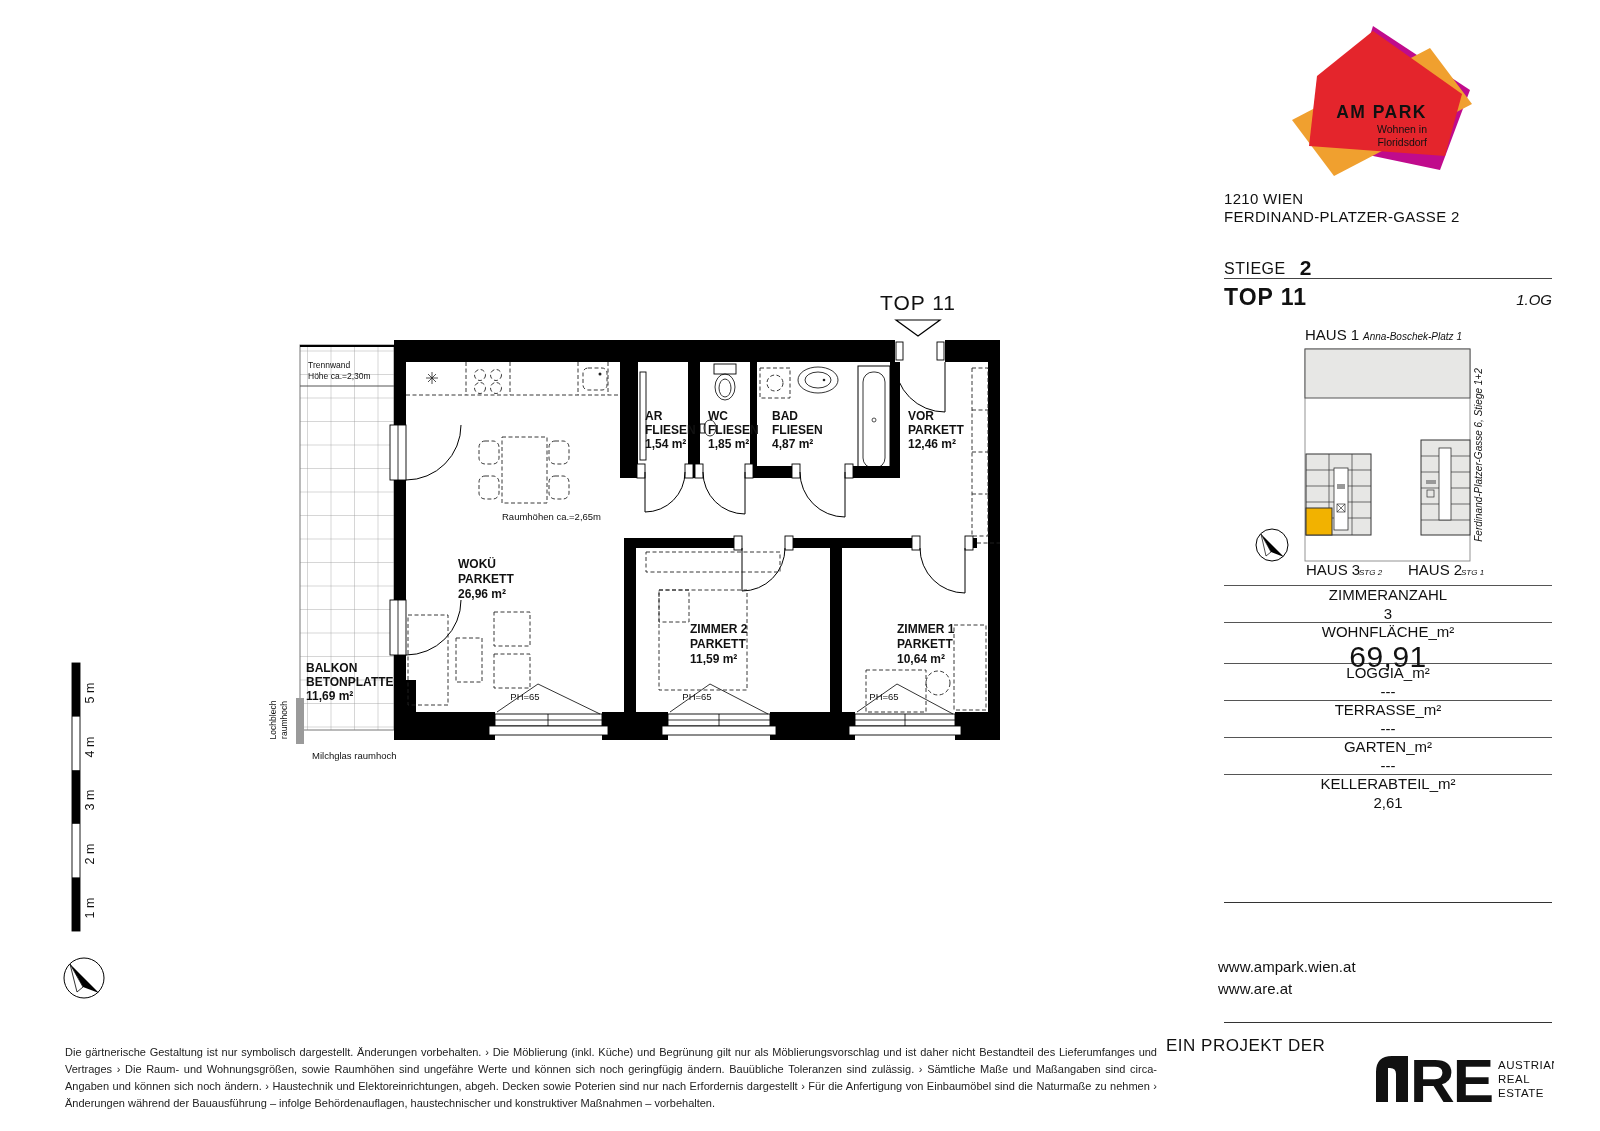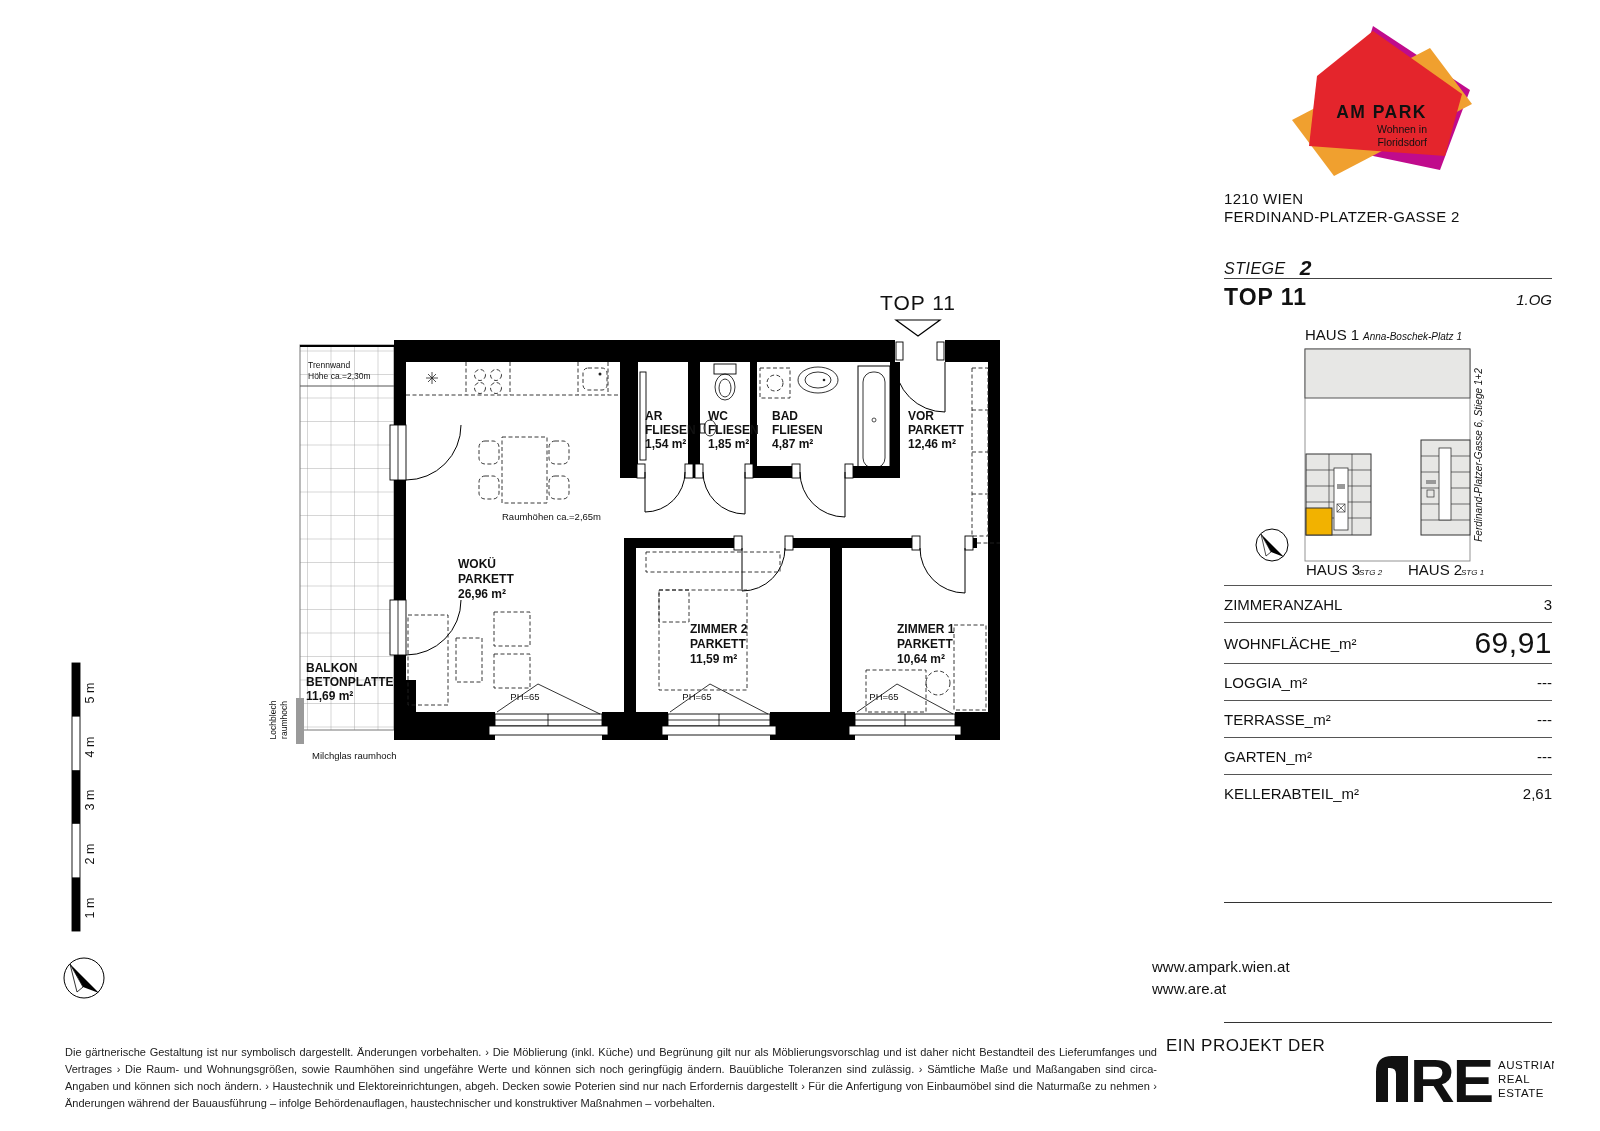--- a/index.html
+++ b/index.html
@@ -3,34 +3,34 @@
 <meta charset="utf-8">
 <style>
   html,body{margin:0;padding:0;background:#fff;}
   body{width:1600px;height:1131px;position:relative;font-family:"Liberation Sans",sans-serif;color:#111;overflow:hidden;}
   .abs{position:absolute;}
   svg{font-family:"Liberation Sans",sans-serif;}
   svg text{fill:#111;}
 
   
   .address{left:1224px;top:190px;font-size:15px;line-height:18px;letter-spacing:.3px;}
-  .stiege-row{left:1224px;top:250px;width:328px;height:28px;border-bottom:1px solid #444;display:flex;align-items:flex-end;gap:14px;font-style:italic;}
+  .stiege-row{left:1224px;top:250px;width:328px;height:28px;border-bottom:1px solid #444;display:flex;align-items:flex-end;gap:14px;}
   .stiege-label{font-size:16px;letter-spacing:.5px;}
   .stiege-value{font-size:21px;font-weight:bold;position:relative;top:2px;}
   .top-row{left:1224px;top:284px;width:328px;display:flex;justify-content:space-between;align-items:baseline;}
   .top-label{font-size:23px;font-weight:bold;letter-spacing:1px;}
   .floor-label{font-size:15px;font-style:italic;}
 
   .dtable{left:1224px;top:585px;width:328px;}
-  .drow{display:flex;justify-content:space-between;align-items:center;height:36px;border-top:1px solid #555;font-size:15px;}
+  .drow{display:flex;justify-content:space-between;align-items:center;height:36px;border-top:1px solid #555;font-size:15px;flex-direction:column;}
   .drow .val{font-size:15px;}
   .drow .val.big{font-size:30px;letter-spacing:.5px;}
   .drow.date-row{height:32px;align-items:center;}
   .sep{height:0;border-top:1px solid #333;width:328px;left:1224px;}
-  .links{left:1152px;top:956px;font-size:15px;line-height:22px;}
+  .links{left:1218px;top:956px;font-size:15px;line-height:22px;}
   .project{left:1166px;top:1036px;font-size:17px;letter-spacing:.5px;}
 
   .disclaimer{left:65px;top:1044px;width:1092px;font-size:11px;line-height:16.9px;text-align:justify;color:#222;}
 
   
   .wall{fill:#000;stroke:none;}
   .thin{stroke:#000;fill:none;stroke-width:1;}
   .thin2{stroke:#000;fill:none;stroke-width:0.8;}
   .dash{stroke:#222;fill:none;stroke-width:0.9;stroke-dasharray:4 2.5;}
   .white{fill:#fff;stroke:#000;stroke-width:0.9;}

